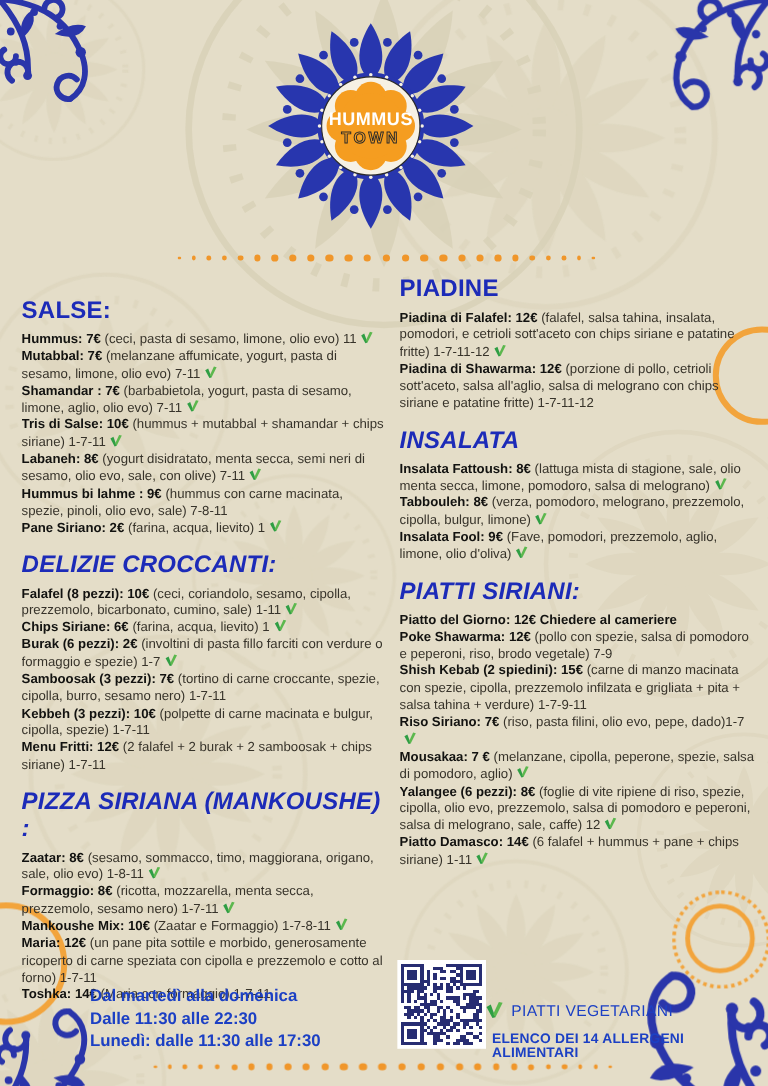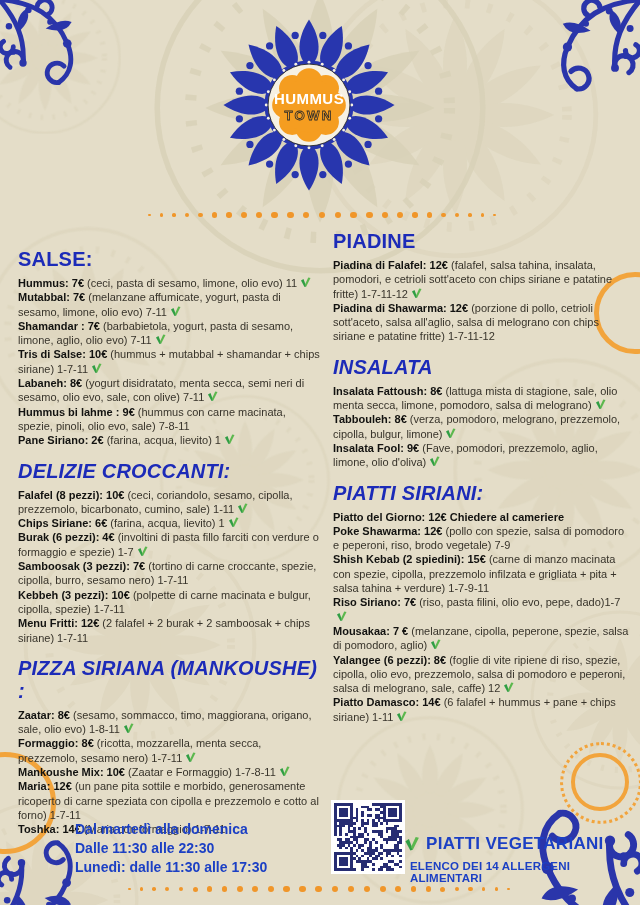--- a/index.html
+++ b/index.html
@@ -47,21 +47,21 @@
   .item b{color:#121210;}
   .veg{margin-left:3px;vertical-align:-1px;}
 
   
   #hours{position:absolute;left:75px;top:820px;z-index:2;
          font-size:14px;font-weight:bold;color:var(--fblue,#1c40c4);line-height:19px;}
   #qr-box{position:absolute;left:331px;top:800px;width:74px;height:74px;background:#fff;
           z-index:2;padding:3px;box-sizing:border-box;}
   #qr-box svg{display:block;width:100%;height:100%;}
   #veg-row{position:absolute;left:404px;top:834px;z-index:2;display:flex;align-items:center;gap:5px;}
-  #veg-row .lbl{font-size:17px;font-weight:bold;color:var(--fblue,#1c40c4);letter-spacing:.3px;}
+  #veg-row .lbl{font-size:13px;font-weight:normal;color:var(--fblue,#1c40c4);letter-spacing:.3px;}
   #allergen-row{position:absolute;left:410px;top:860px;z-index:2;
                 font-size:11.5px;font-weight:bold;color:var(--fblue,#1c40c4);letter-spacing:.2px;}
 </style>
 </head>
 <body>
 
 <div id="page">
 
   <svg id="bg-pattern" width="640" height="905" viewBox="0 0 640 905">
     <defs>
@@ -360,21 +360,21 @@
       <section class="menu-section">
         <h2 class="sec-title">DELIZIE CROCCANTI:</h2>
         <p class="item"><b>Falafel (8 pezzi): 10€</b> <span>(ceci, coriandolo, sesamo, cipolla, prezzemolo, bicarbonato, cumino, sale) 1-11</span><svg class="veg" width="12" height="11" viewBox="0 0 24 22">
             <path d="M2,7 L9,20 L12.5,19 L7,4 Z" fill="#2f9e44"></path>
             <path d="M12.5,19 L21,2 L16.5,1 L9.8,15.5 Z" fill="#5cb84e"></path>
           </svg></p>
         <p class="item"><b>Chips Siriane: 6€</b> <span>(farina, acqua, lievito) 1</span><svg class="veg" width="12" height="11" viewBox="0 0 24 22">
             <path d="M2,7 L9,20 L12.5,19 L7,4 Z" fill="#2f9e44"></path>
             <path d="M12.5,19 L21,2 L16.5,1 L9.8,15.5 Z" fill="#5cb84e"></path>
           </svg></p>
-        <p class="item"><b>Burak (6 pezzi): 4€</b> <span>(involtini di pasta fillo farciti con verdure o formaggio e spezie) 1-7</span><svg class="veg" width="12" height="11" viewBox="0 0 24 22">
+        <p class="item"><b>Burak (6 pezzi): 2€</b> <span>(involtini di pasta fillo farciti con verdure o formaggio e spezie) 1-7</span><svg class="veg" width="12" height="11" viewBox="0 0 24 22">
             <path d="M2,7 L9,20 L12.5,19 L7,4 Z" fill="#2f9e44"></path>
             <path d="M12.5,19 L21,2 L16.5,1 L9.8,15.5 Z" fill="#5cb84e"></path>
           </svg></p>
         <p class="item"><b>Samboosak (3 pezzi): 7€</b> <span>(tortino di carne croccante, spezie, cipolla, burro, sesamo nero) 1-7-11</span></p>
         <p class="item"><b>Kebbeh (3 pezzi): 10€</b> <span>(polpette di carne macinata e bulgur, cipolla, spezie) 1-7-11</span></p>
         <p class="item"><b>Menu Fritti: 12€</b> <span>(2 falafel + 2 burak + 2 samboosak + chips siriane) 1-7-11</span></p>
       </section>
       <section class="menu-section">
         <h2 class="sec-title">PIZZA SIRIANA (MANKOUSHE) :</h2>
         <p class="item"><b>Zaatar: 8€</b> <span>(sesamo, sommacco, timo, maggiorana, origano, sale, olio evo) 1-8-11</span><svg class="veg" width="12" height="11" viewBox="0 0 24 22">

